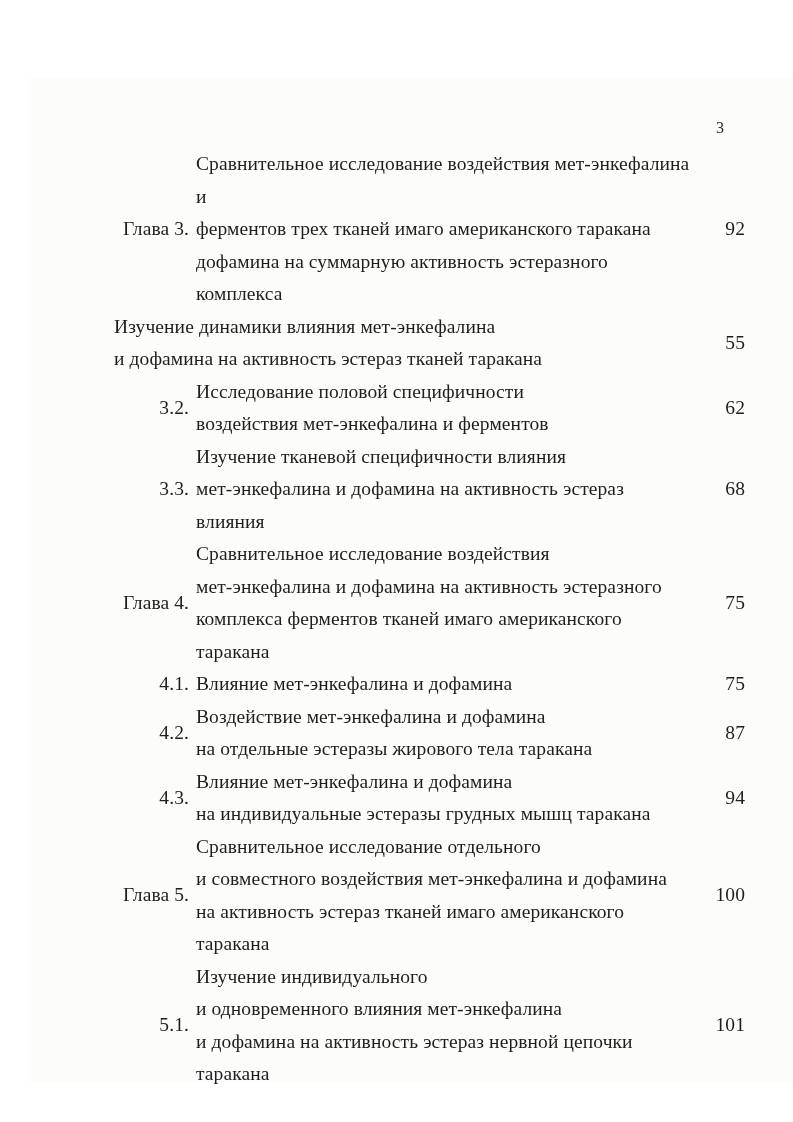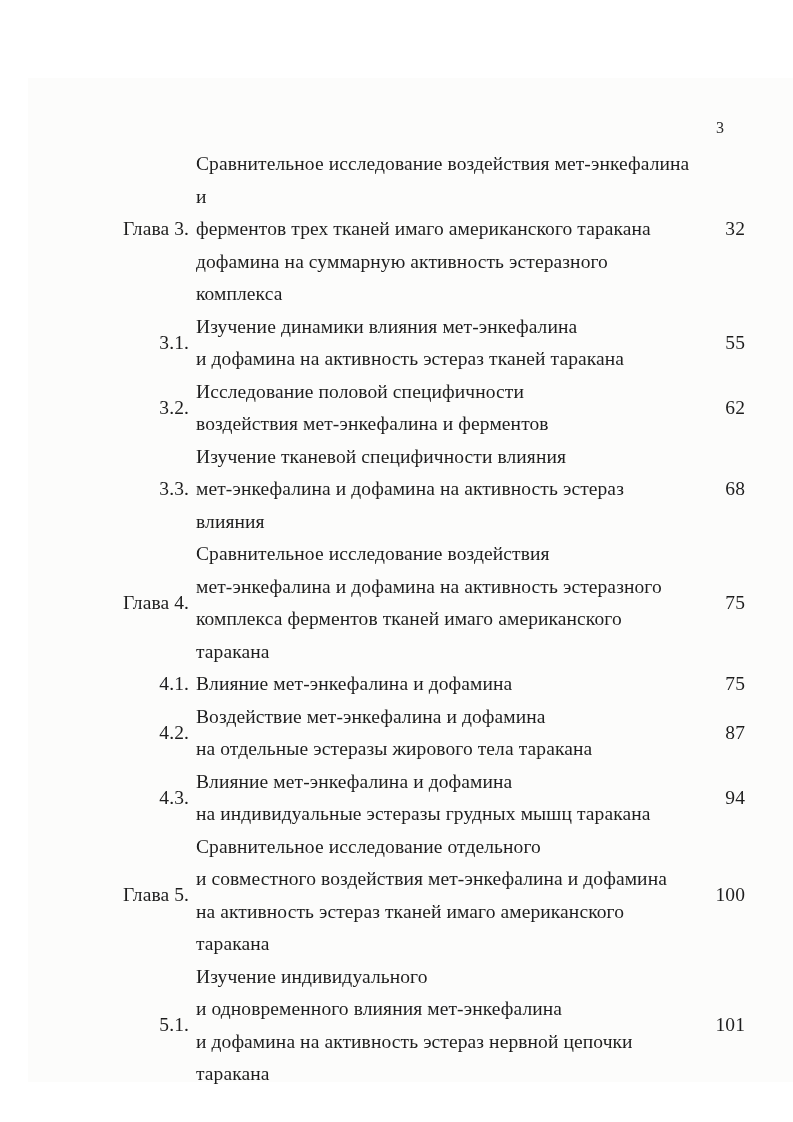--- a/index.html
+++ b/index.html
@@ -71,25 +71,24 @@
 
 <div class="toc">
 
   <div class="entry">
     <div class="entry-label">Глава 3.</div>
     <div class="entry-lines">
       <div class="line">Сравнительное исследование воздействия мет-энкефалина и</div>
       <div class="line">ферментов трех тканей имаго американского таракана</div>
       <div class="line">дофамина на суммарную активность эстеразного комплекса</div>
     </div>
-    <div class="entry-page">32</div>
+    <div class="entry-page">92</div>
   </div>
 
   <div class="entry">
-    <div class="entry-label">3.1.</div>
     <div class="entry-lines">
       <div class="line">Изучение динамики влияния мет-энкефалина</div>
       <div class="line">и дофамина на активность эстераз тканей таракана</div>
     </div>
     <div class="entry-page">55</div>
   </div>
 
   <div class="entry">
     <div class="entry-label">3.2.</div>
     <div class="entry-lines">

